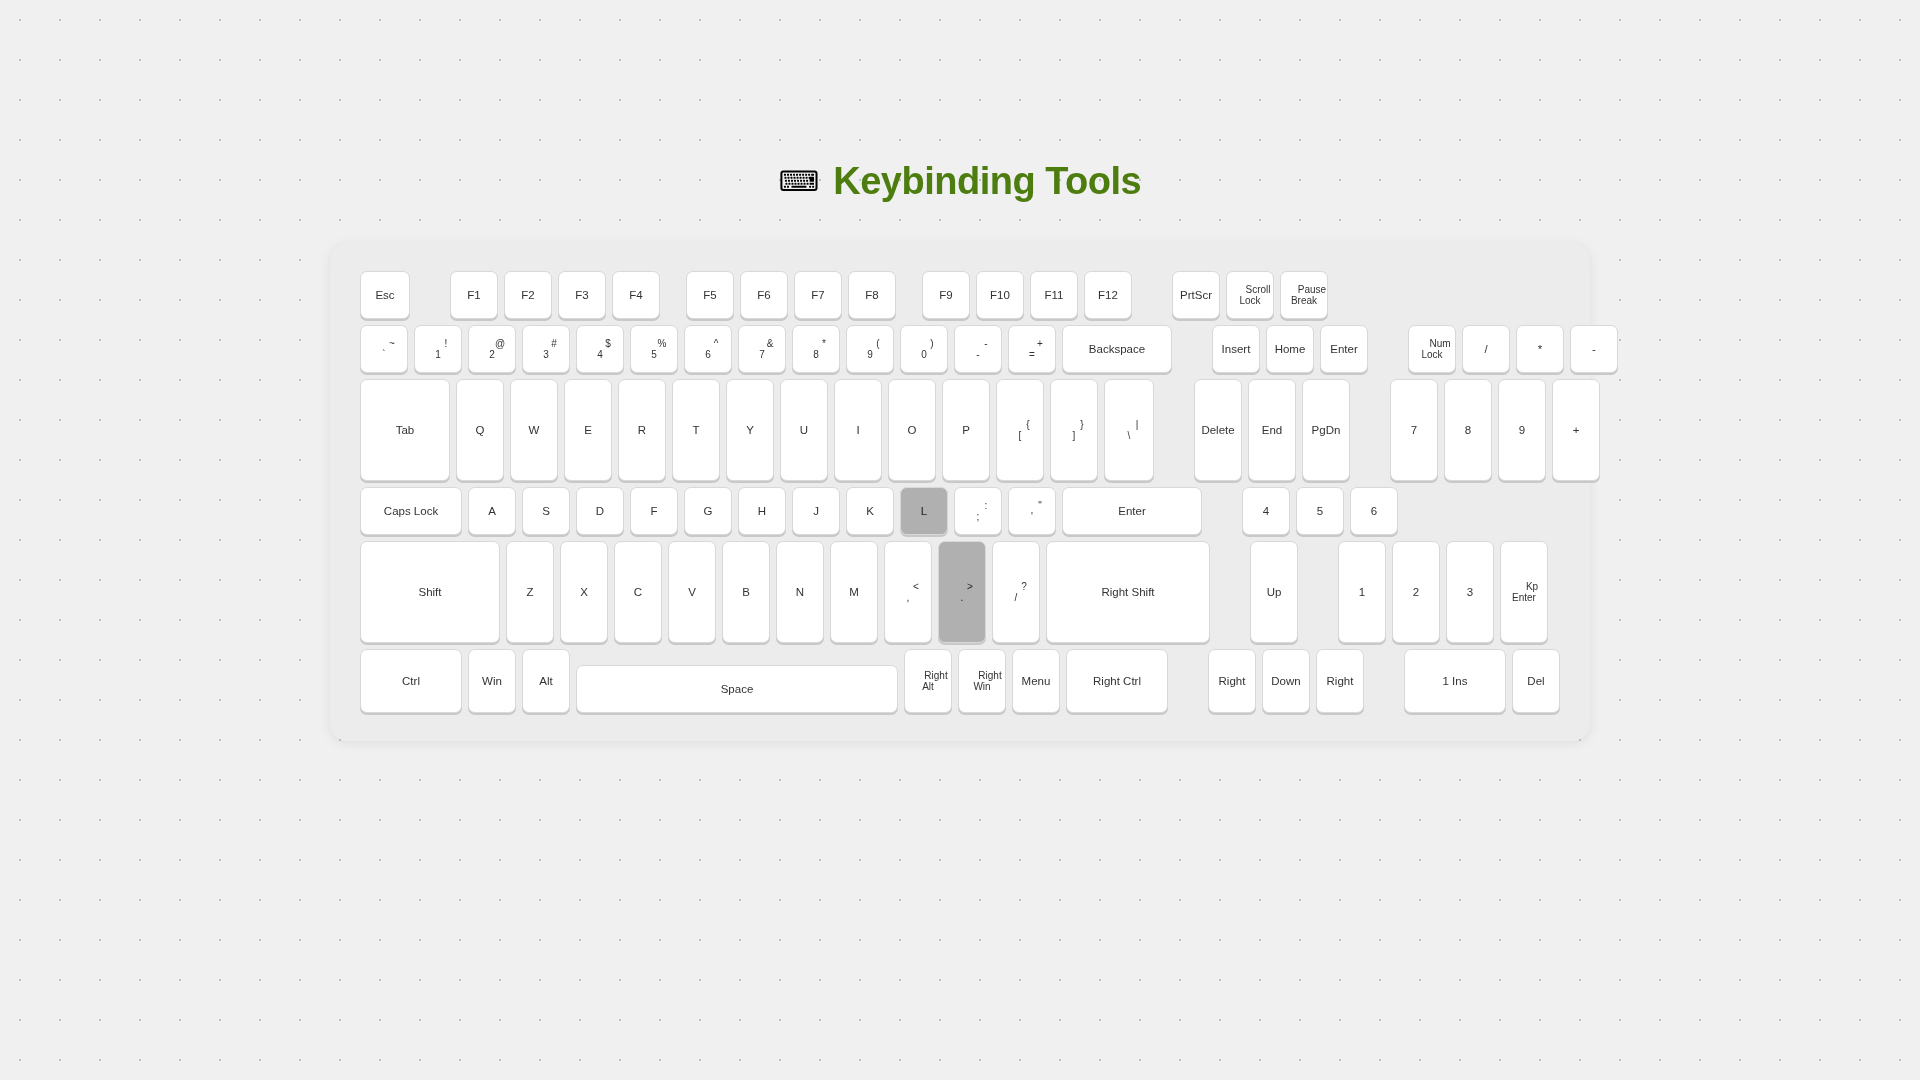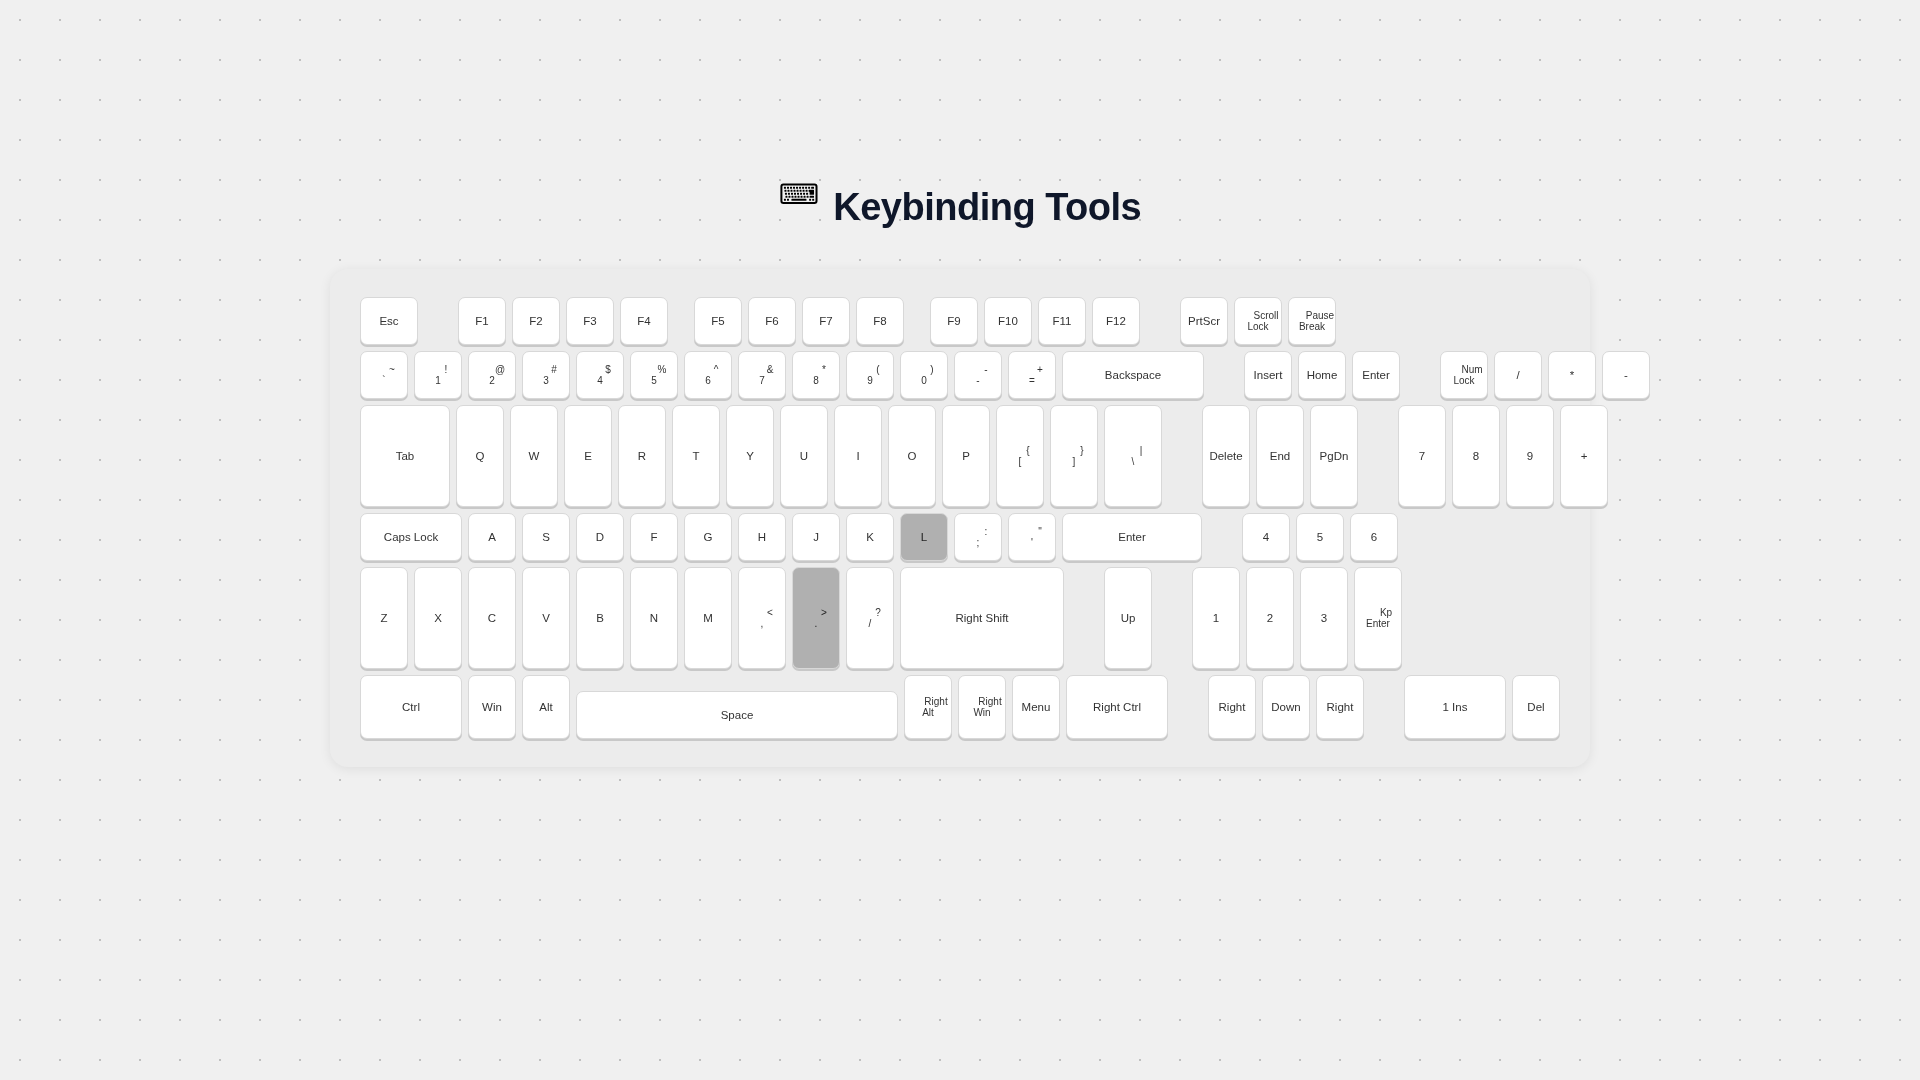--- a/index.html
+++ b/index.html
@@ -38,23 +38,22 @@
       margin-bottom: 40px;
     }
 
     .keyboard-icon {
       font-size: 28px;
     }
 
     .page-title {
       font-size: 38px;
       font-weight: 700;
-      color: #0f172a;
+      color: #4d7c0f;
       letter-spacing: -0.5px;
-      margin-top: 26px;
     }
 
     
     .keyboard-container {
       background: #ececec;
       border-radius: 18px;
       padding: 28px 30px;
       width: 1260px;
       box-shadow: 0 2px 12px rgba(0,0,0,0.08);
     }
@@ -99,24 +98,24 @@
       line-height: 1.1;
       padding-left: 16px;
     }
     .key .bottom-label {
       font-size: 10px;
       line-height: 1.1;
     }
 
     
     .w-1  { width: 48px; }
-    .w-175{ width: 58px; }
+    .w-175{ width: 50px; }
     .w-225{ width: 90px; }
     .w-25 { width: 102px; }
-    .w-3  { width: 142px; }
+    .w-3  { width: 110px; }
     .w-35 { width: 140px; }
     .w-45 { width: 164px; }
     .w-space { flex: 1; margin-top: 16px; }
 
     
     .gap { width: 28px; flex-shrink: 0; }
     .gap-sm { width: 14px; flex-shrink: 0; }
 
     
     .key.numpad-enter {
@@ -291,20 +290,21 @@
             <span class="top-label">"</span>
             <span class="bottom-label">'</span>
           </div>
           <div class="key w-35">Enter</div>
           <div class="gap"></div>
           <div class="key w-1">4</div>
           <div class="key w-1">5</div>
           <div class="key w-1">6</div>
         </div>
         <div class="key-row">
+          <div class="key w-35">Shift</div>
           <div class="key w-1">Z</div>
           <div class="key w-1">X</div>
           <div class="key w-1">C</div>
           <div class="key w-1">V</div>
           <div class="key w-1">B</div>
           <div class="key w-1">N</div>
           <div class="key w-1">M</div>
           <div class="key w-1">
             <span class="top-label">&lt;</span>
             <span class="bottom-label">,</span>

